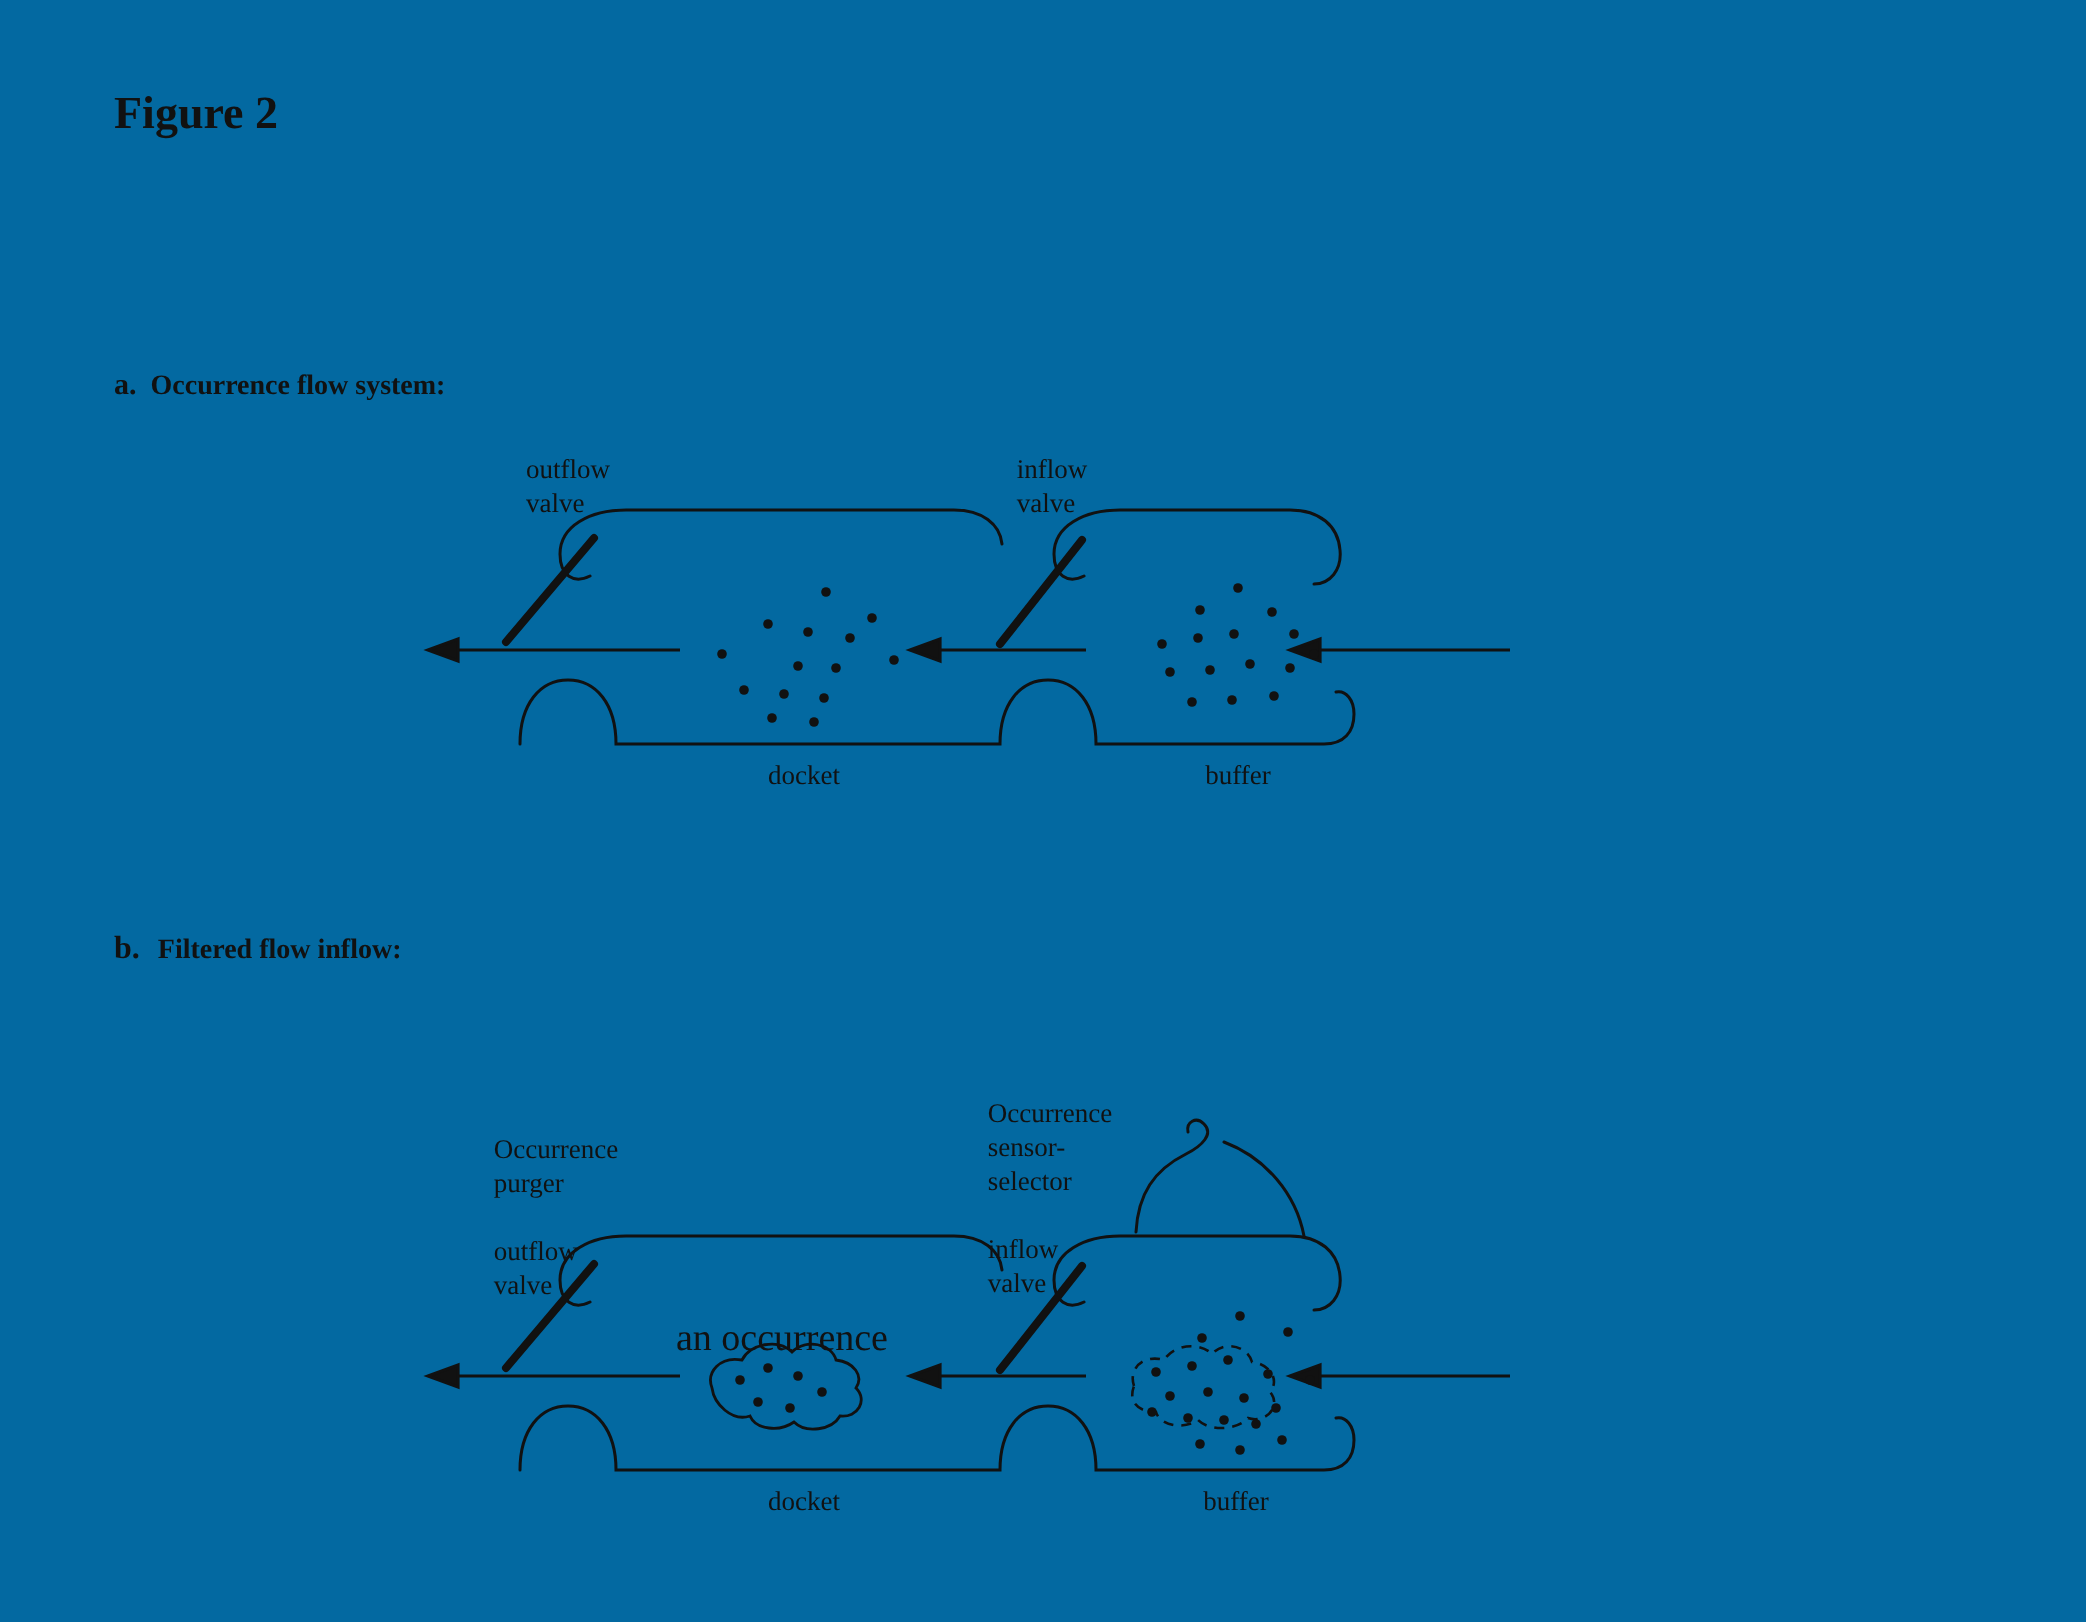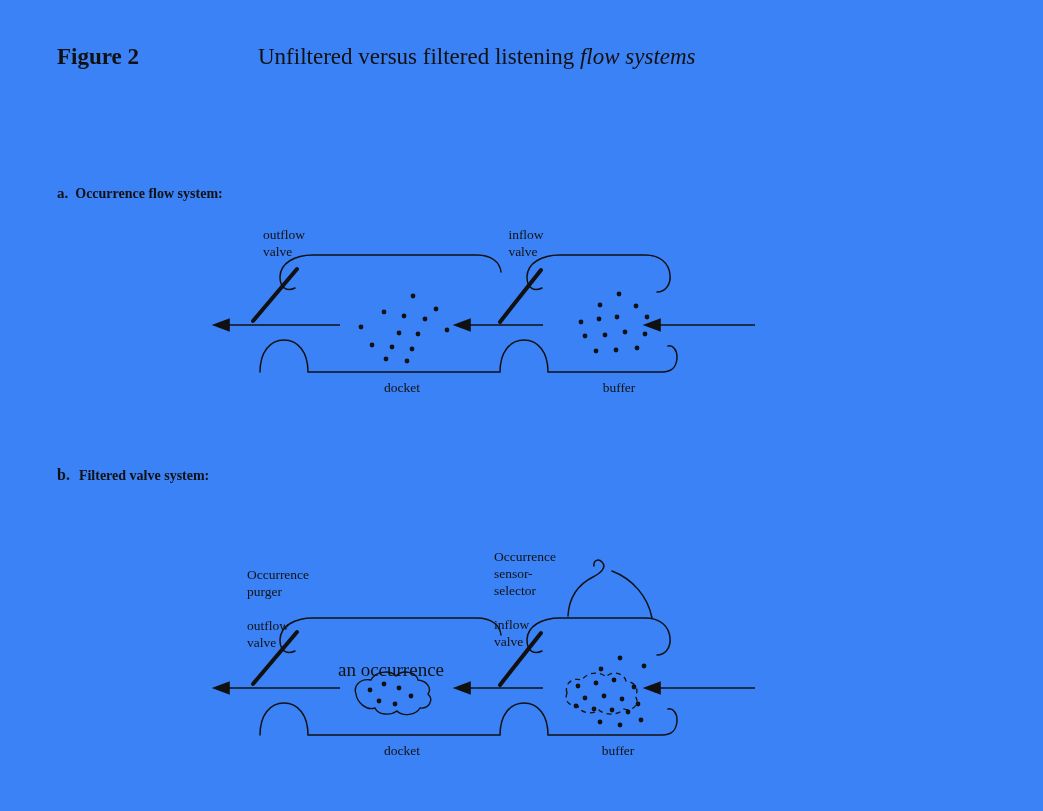--- a/index.html
+++ b/index.html
@@ -1,16 +1,16 @@
 <!DOCTYPE html>
 <html><head>
 <meta charset="utf-8">
 <style>
   html,body{margin:0;padding:0;background:#ffffff;}
-  .page{position:relative;width:1043px;height:811px;background:#3b82f6;
+  .page{position:relative;width:1043px;height:811px;background:#0369a1;
         font-family:"Liberation Serif",serif;color:#111111;overflow:hidden;}
   svg{position:absolute;left:0;top:0;}
   .hdr-fig{position:absolute;left:57px;top:44px;font-size:23px;font-weight:700;}
   .hdr-title{position:absolute;left:258px;top:44px;font-size:23px;}
   .hdr-title .em{font-style:italic;}
   .section{position:absolute;font-weight:700;font-size:14px;}
   .section .marker{font-size:15px;margin-right:7px;}
   .section.big-marker .marker{font-size:16px;margin-right:9px;}
   .lbl{position:absolute;transform:translateX(-50%);text-align:left;
        white-space:pre-line;font-size:13.5px;line-height:1.26;}
@@ -123,30 +123,27 @@
         <circle cx="594" cy="709" r="2.4"></circle>
       <circle cx="612" cy="710" r="2.4"></circle>
         <circle cx="628" cy="712" r="2.4"></circle>
       <circle cx="600" cy="722" r="2.4"></circle>
         <circle cx="620" cy="725" r="2.4"></circle>
       <circle cx="641" cy="720" r="2.4"></circle>
     </g>
   </svg>
 
   <div class="hdr-fig">Figure 2</div>
-  <div class="hdr-title">
-    <span>Unfiltered versus filtered listening </span><span class="em">flow systems</span>
-  </div>
 
   <div class="section" id="section-a" style="left:57px;top:185px;">
     <span class="marker">a.</span><span>Occurrence flow system:</span>
   </div>
 
   <div class="section big-marker" id="section-b" style="left:57px;top:466px;">
-    <span class="marker">b.</span><span>Filtered valve system:</span>
+    <span class="marker">b.</span><span>Filtered flow inflow:</span>
   </div>
 
   <div class="lbl" style="left:284px;top:226px;">outflow
 valve</div>
   <div class="lbl" style="left:526px;top:226px;">inflow
 valve</div>
   <div class="lbl" style="left:402px;top:379px;">docket</div>
   <div class="lbl" style="left:619px;top:379px;">buffer</div>
 
   <div class="lbl" style="left:278px;top:549px;">

